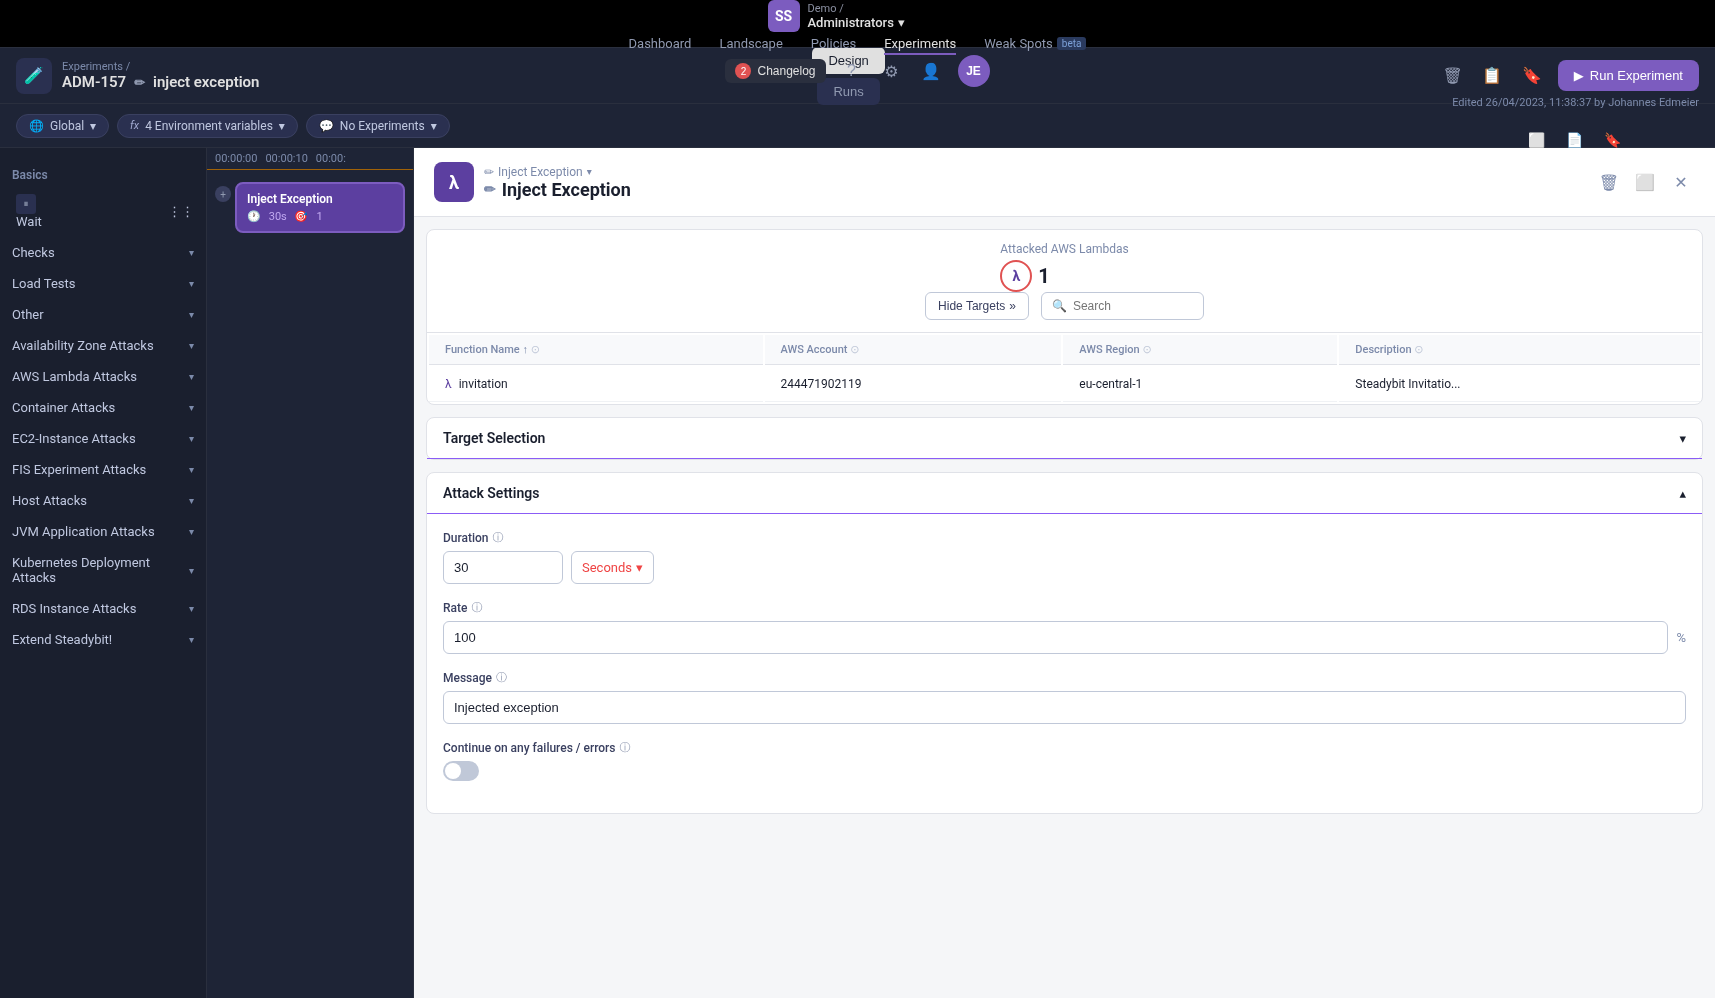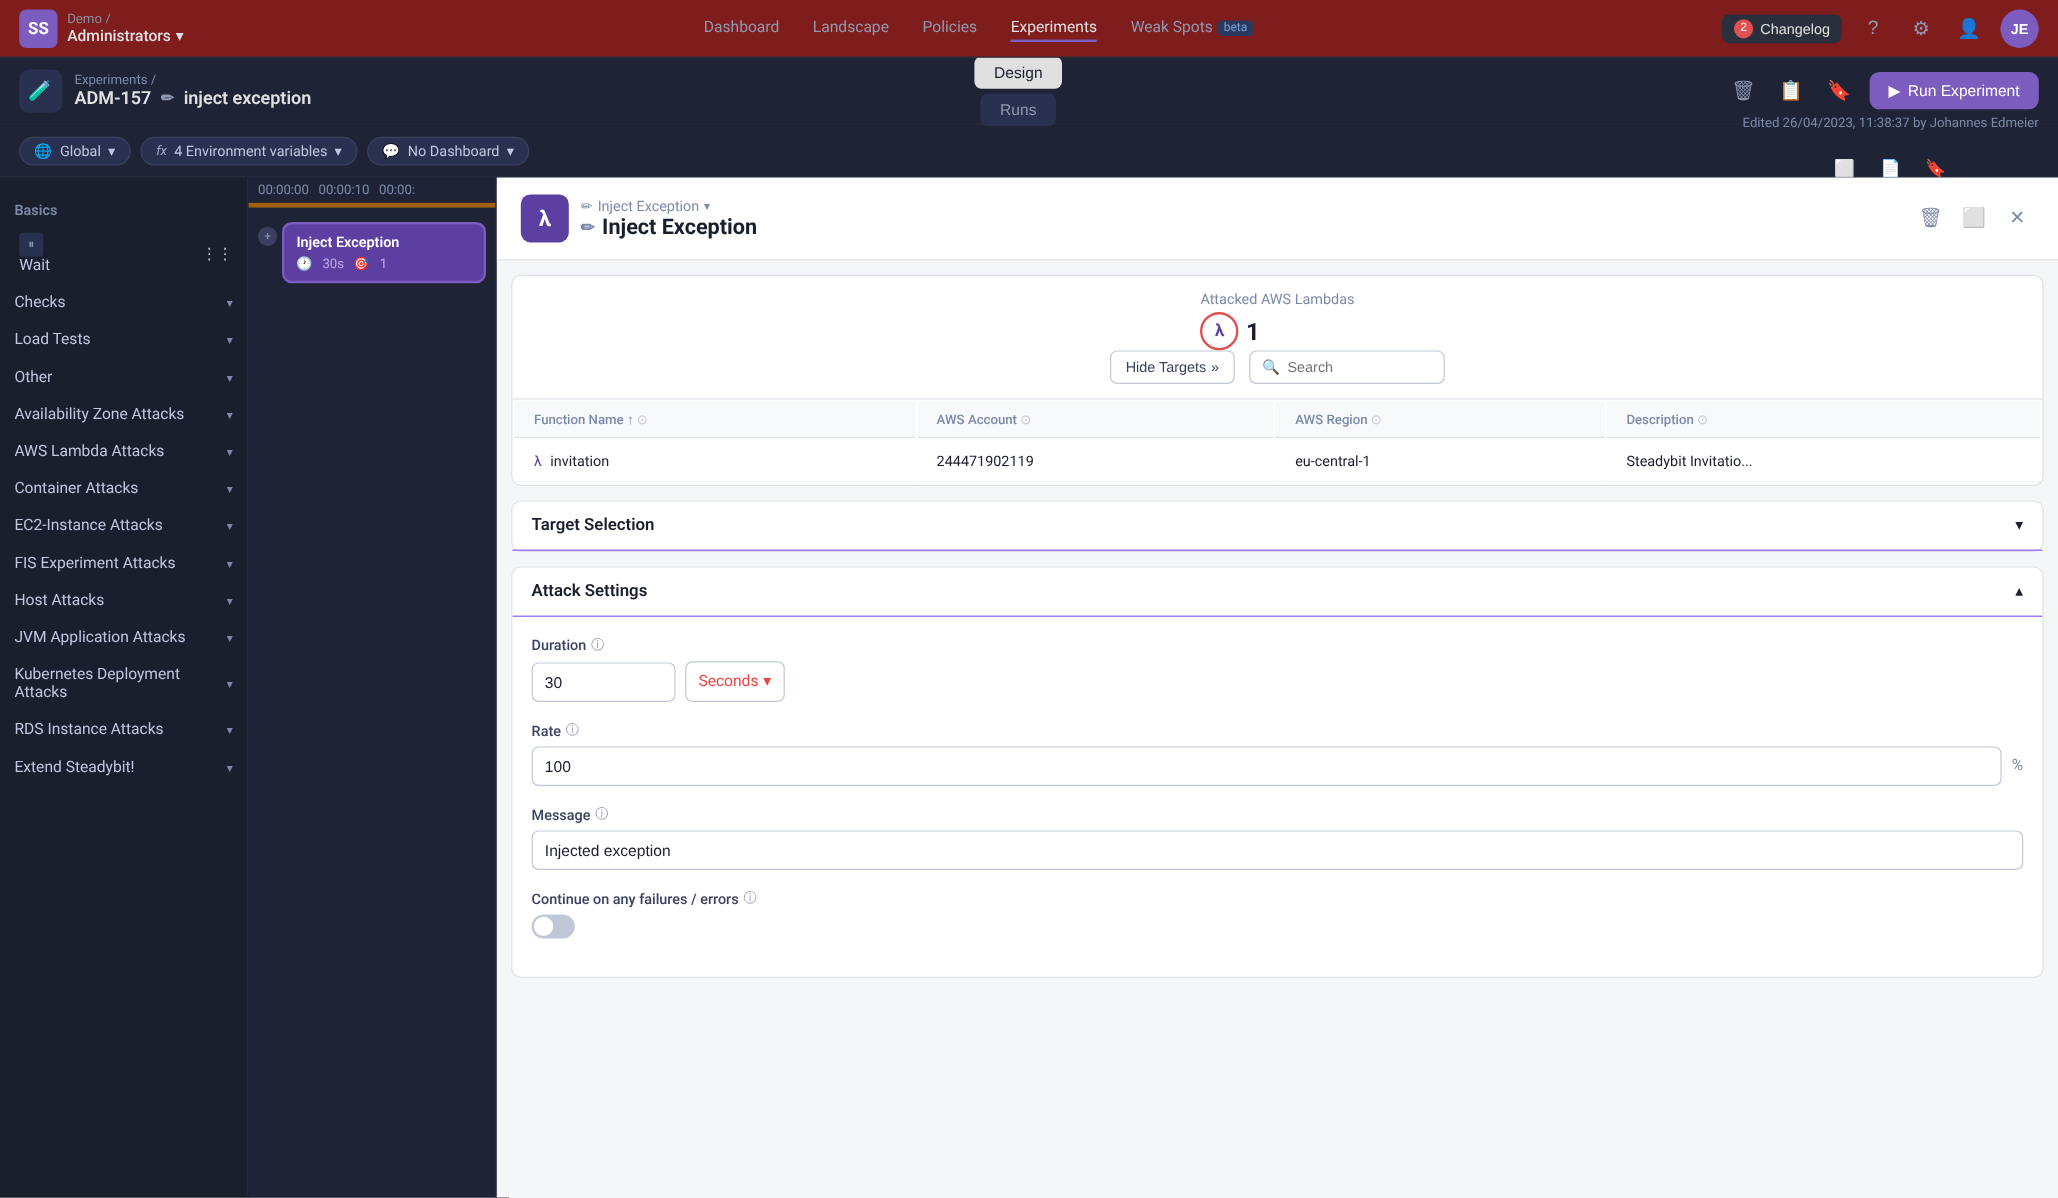--- a/index.html
+++ b/index.html
@@ -1,26 +1,27 @@
 <!DOCTYPE html>
 <html><head>
   <meta charset="utf-8">
   <style>
     * { box-sizing: border-box; margin: 0; padding: 0; }
     body { font-family: -apple-system, BlinkMacSystemFont, 'Segoe UI', Roboto, sans-serif; background: #1a1f2e; color: #e0e0e0; height: 998px; overflow: hidden; font-size: 13px; }
 
     
     .top-nav {
-      background: #7f1d1d;
+      background: #000000;
       height: 48px;
       display: flex;
       align-items: center;
       padding: 0 16px;
       border-bottom: 1px solid #2a2f3e;
       position: relative;
+      flex-direction: column;
     }
     .nav-left {
       display: flex;
       align-items: center;
       gap: 8px;
       min-width: 180px;
     }
     .nav-logo {
       width: 32px; height: 32px;
       background: #7c5cbf;
@@ -244,21 +245,21 @@
       background: #1e2436;
       border-right: 1px solid #2a2f3e;
       display: flex;
       flex-direction: column;
       overflow: hidden;
     }
     .timeline-header {
       display: flex;
       align-items: flex-start;
       padding: 4px 8px;
-      border-bottom: 4px solid #a16207;
+      border-bottom: 1px solid #a16207;
       gap: 8px;
     }
     .timeline-time {
       font-size: 11px;
       color: #7c8aaa;
     }
     .timeline-body {
       flex: 1;
       position: relative;
       overflow: hidden;
@@ -541,21 +542,21 @@
       <span>Global</span>
       <span>▾</span>
     </div>
     <div class="toolbar-tag">
       <span style="color:#a0a8d0; font-size:11px; font-style:italic;">fx</span>
       <span>4 Environment variables</span>
       <span>▾</span>
     </div>
     <div class="toolbar-tag">
       <span>💬</span>
-      <span>No Dashboard</span>
+      <span>No Experiments</span>
       <span>▾</span>
     </div>
   </div>
   <div class="toolbar-right">
     <span>Edited 26/04/2023, 11:38:37 by Johannes Edmeier</span>
     <div class="toolbar-icons">
       <button class="icon-btn-sm" style="color:#9099b0; font-size:14px;">⬜</button>
       <button class="icon-btn-sm" style="color:#9099b0; font-size:14px;">📄</button>
       <button class="icon-btn-sm" style="color:#9099b0; font-size:14px;">🔖</button>
     </div>

